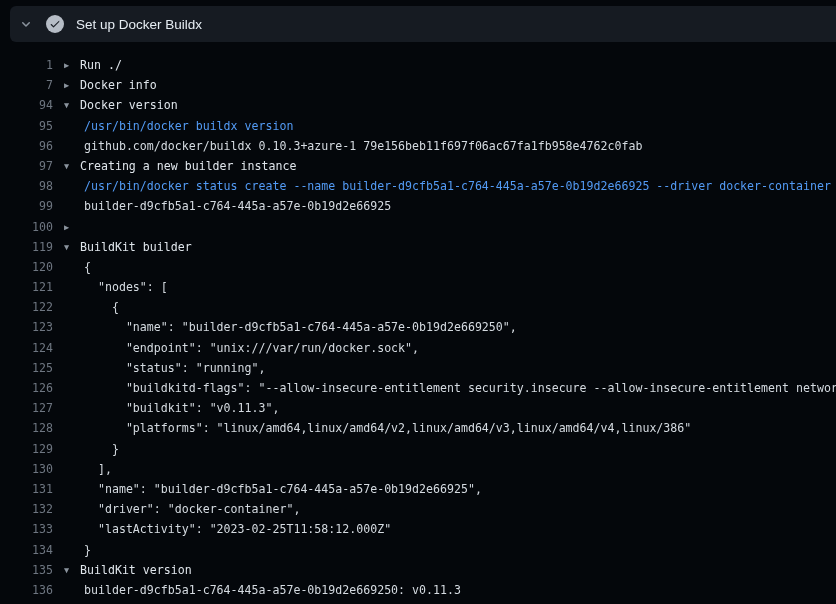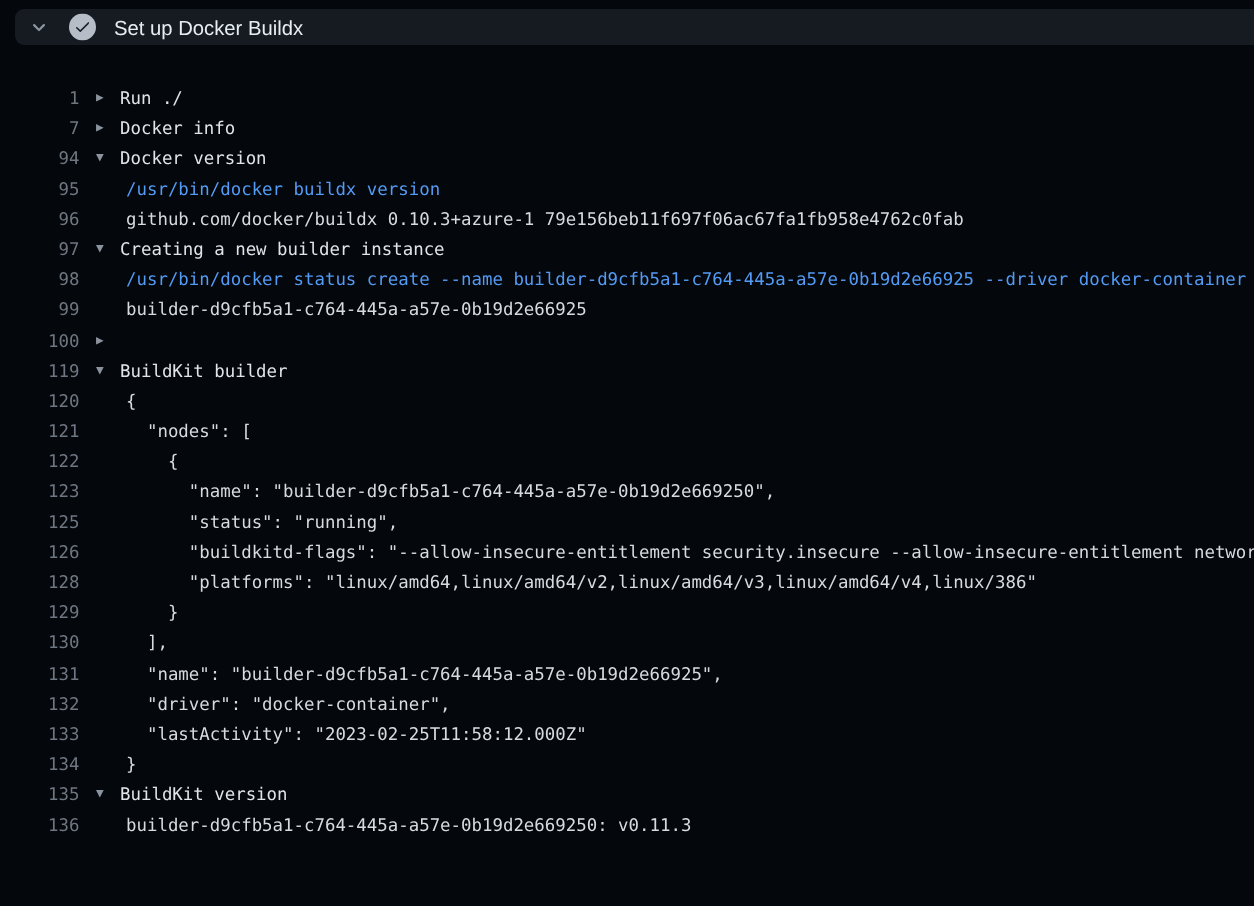--- a/index.html
+++ b/index.html
@@ -4,21 +4,21 @@
 <style>
   html,body{margin:0;padding:0;}
   body{
     width:836px;height:604px;
     background:#04070b;
     overflow:hidden;
     position:relative;
     font-family:"Liberation Sans", sans-serif;
   }
   .step-header{
-    position:absolute;top:6px;left:10px;right:0;height:24px;
+    position:absolute;top:6px;left:10px;right:0;height:36px;
     background:#161b22;border-radius:6px 0 0 6px;
     display:flex;align-items:center;
     cursor:pointer;
   }
   .chev{flex:0 0 auto;margin-left:6px;display:flex;align-items:center;justify-content:center;width:20px;height:20px;}
   .status{flex:0 0 auto;margin-left:10px;display:flex;align-items:center;}
   .step-title{
     margin-left:12px;
     color:#e6edf3;font-size:13.5px;font-weight:400;
     white-space:nowrap;
@@ -131,33 +131,43 @@
     
     <span class="text">    {</span>
   </div>
 
   <div class="row output">
     <span class="num">123</span>
     
     <span class="text">      "name": "builder-d9cfb5a1-c764-445a-a57e-0b19d2e669250",</span>
   </div>
 
+  <div class="row output">
+    <span class="num">124</span>
+    
+    <span class="text">      "endpoint": "unix:///var/run/docker.sock",</span>
+  </div>
 
   <div class="row output">
     <span class="num">125</span>
     
     <span class="text">      "status": "running",</span>
   </div>
 
   <div class="row output">
     <span class="num">126</span>
     
     <span class="text">      "buildkitd-flags": "--allow-insecure-entitlement security.insecure --allow-insecure-entitlement network.host",</span>
   </div>
 
+  <div class="row output">
+    <span class="num">127</span>
+    
+    <span class="text">      "buildkit": "v0.11.3",</span>
+  </div>
 
   <div class="row output">
     <span class="num">128</span>
     
     <span class="text">      "platforms": "linux/amd64,linux/amd64/v2,linux/amd64/v3,linux/amd64/v4,linux/386"</span>
   </div>
 
   <div class="row output">
     <span class="num">129</span>
     

